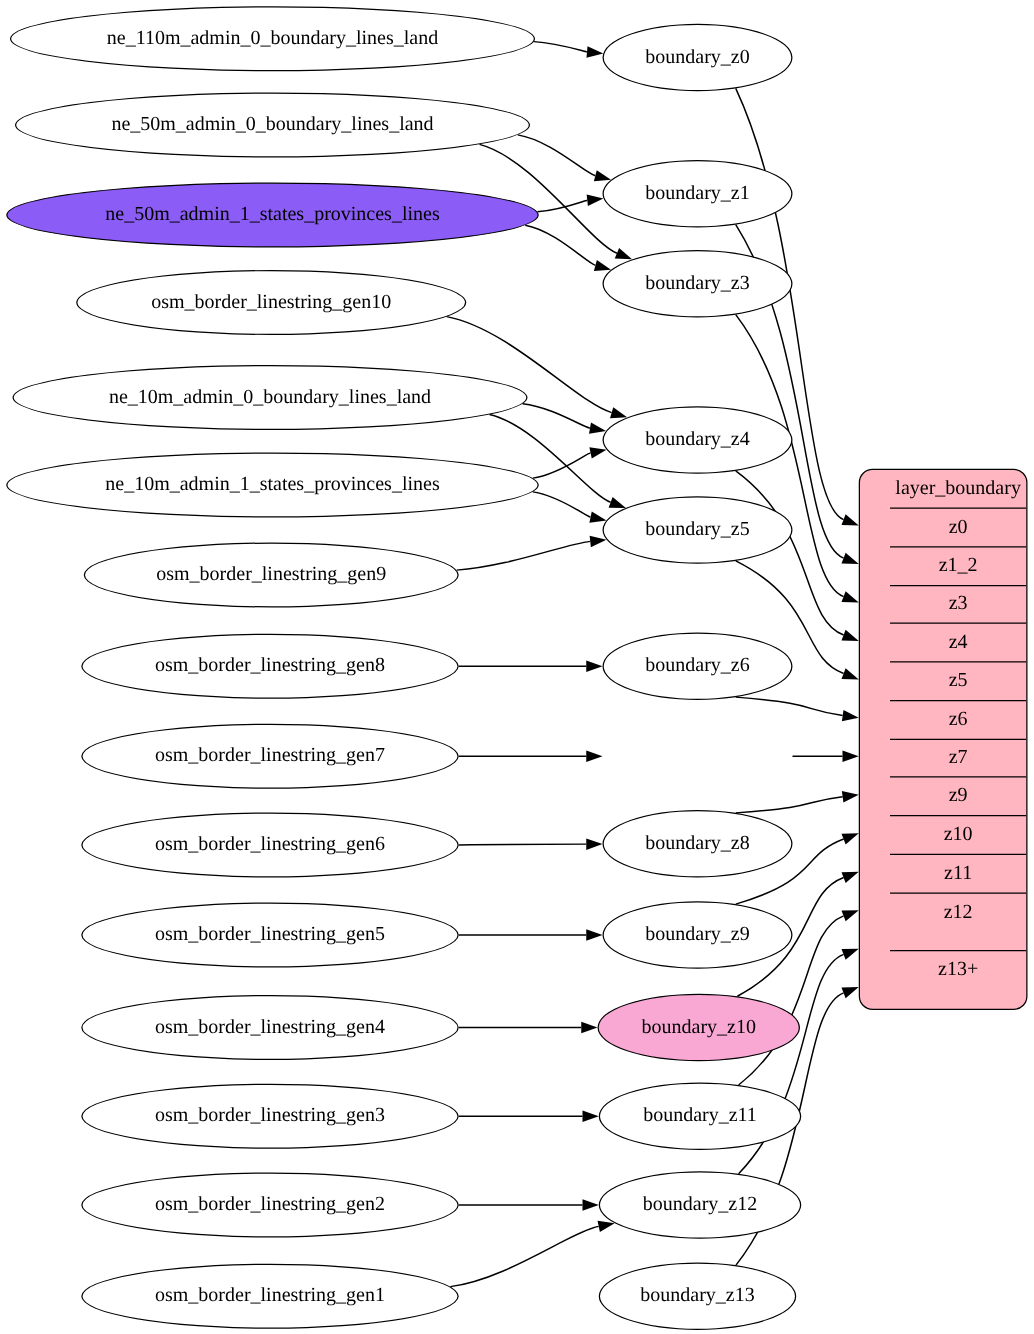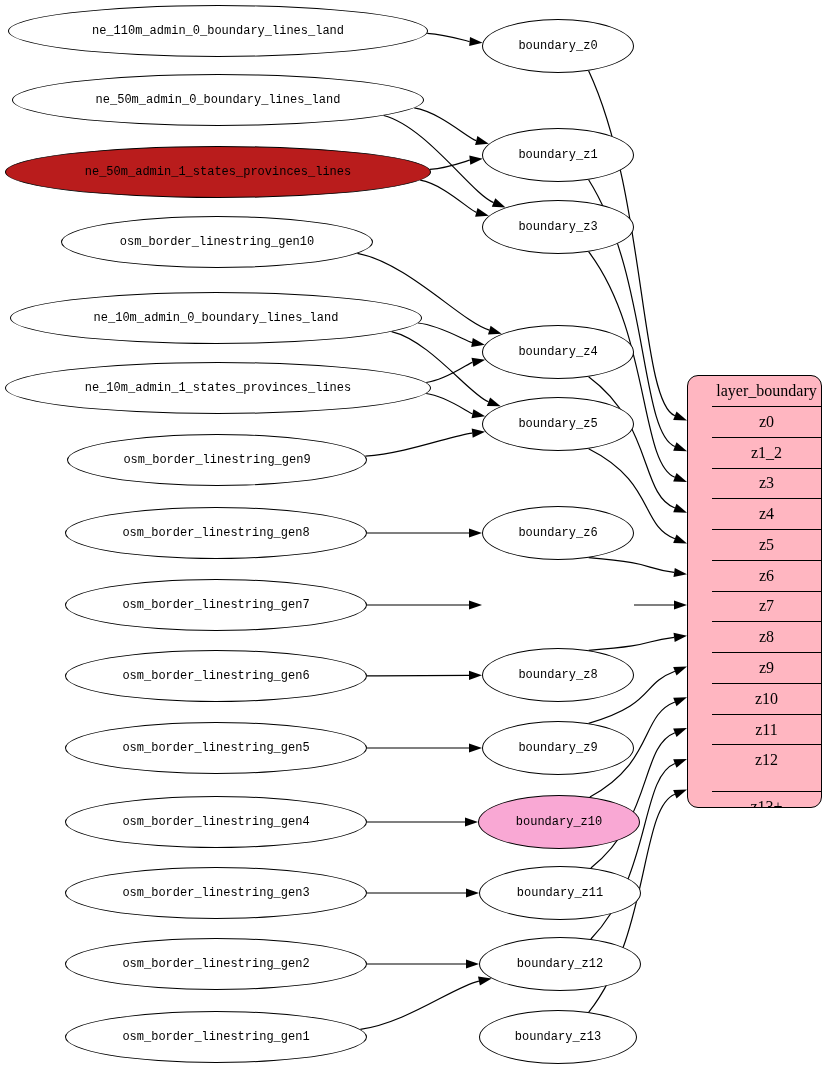--- a/index.html
+++ b/index.html
@@ -6,21 +6,21 @@
   #canvas{
     position:relative;width:827px;height:1067px;background:#ffffff;
     font-family:"Liberation Serif","DejaVu Serif",serif;color:#000;
     overflow:hidden;
   }
   #edge-layer{position:absolute;left:0;top:0;width:827px;height:1067px;}
   .node{
     position:absolute;box-sizing:border-box;
     border:1.2px solid #000;border-radius:50%;background:#fff;
     display:flex;align-items:center;justify-content:center;
-    font-size:12px;line-height:1;white-space:nowrap;font-family:Liberation Mono, monospace;
+    font-size:16px;line-height:1;white-space:nowrap;
   }
   #layer-table{
     position:absolute;box-sizing:border-box;
     border:1.4px solid #000;border-radius:11px;overflow:hidden;
   }
   .trow{
     display:flex;align-items:center;justify-content:center;
     font-size:16px;line-height:1;box-sizing:border-box;
     border-top:1.2px solid #000;
   }
@@ -160,21 +160,21 @@
         <polygon points="687.0,789.6 676.5,798.6 673.2,790.0" fill="#000000"></polygon>
       </g>
     </svg>
 
 <div class="node" style="left: 8px; top: 5px; width: 420px; height: 52px; background: rgb(255, 255, 255); border-color: rgb(0, 0, 0);">
       <span>ne_110m_admin_0_boundary_lines_land</span>
     </div>
     <div class="node" style="left: 12px; top: 74px; width: 412px; height: 52px; background: rgb(255, 255, 255); border-color: rgb(0, 0, 0);">
       <span>ne_50m_admin_0_boundary_lines_land</span>
     </div>
-    <div class="node" style="left: 5px; top: 146px; width: 426px; height: 52px; background: #b91c1c; border-color: rgb(0, 0, 0);">
+    <div class="node" style="left: 5px; top: 146px; width: 426px; height: 52px; background: #8b5cf6; border-color: rgb(0, 0, 0);">
       <span>ne_50m_admin_1_states_provinces_lines</span>
     </div>
     <div class="node" style="left: 61px; top: 216px; width: 312px; height: 52px; background: rgb(255, 255, 255); border-color: rgb(0, 0, 0);">
       <span>osm_border_linestring_gen10</span>
     </div>
     <div class="node" style="left: 10px; top: 292px; width: 412px; height: 52px; background: rgb(255, 255, 255); border-color: rgb(0, 0, 0);">
       <span>ne_10m_admin_0_boundary_lines_land</span>
     </div>
     <div class="node" style="left: 5px; top: 362px; width: 426px; height: 52px; background: rgb(255, 255, 255); border-color: rgb(0, 0, 0);">
       <span>ne_10m_admin_1_states_provinces_lines</span>
@@ -244,20 +244,19 @@
     </div>
     <div id="layer-table" style="left: 687px; top: 375px; width: 135px; height: 433.01px; background: rgb(255, 182, 193); border-radius: 11px; padding-left: 24px;">
       <div class="trow first" style="height: 30px;">layer_boundary</div>
       <div class="trow" style="height: 30.77px;">z0</div>
       <div class="trow" style="height: 30.77px;">z1_2</div>
       <div class="trow" style="height: 30.77px;">z3</div>
       <div class="trow" style="height: 30.77px;">z4</div>
       <div class="trow" style="height: 30.77px;">z5</div>
       <div class="trow" style="height: 30.77px;">z6</div>
       <div class="trow" style="height: 30.77px;">z7</div>
-      <div class="trow" style="height: 30.77px;">z8</div>
       <div class="trow" style="height: 30.77px;">z9</div>
       <div class="trow" style="height: 30.77px;">z10</div>
       <div class="trow" style="height: 30.77px;">z11</div>
       <div class="trow" style="height: 30.77px;">z12</div>
       <div class="trow" style="height: 30.77px; margin-top: 16px;">z13+</div>
     </div>
   </div>
 
 </body></html>

